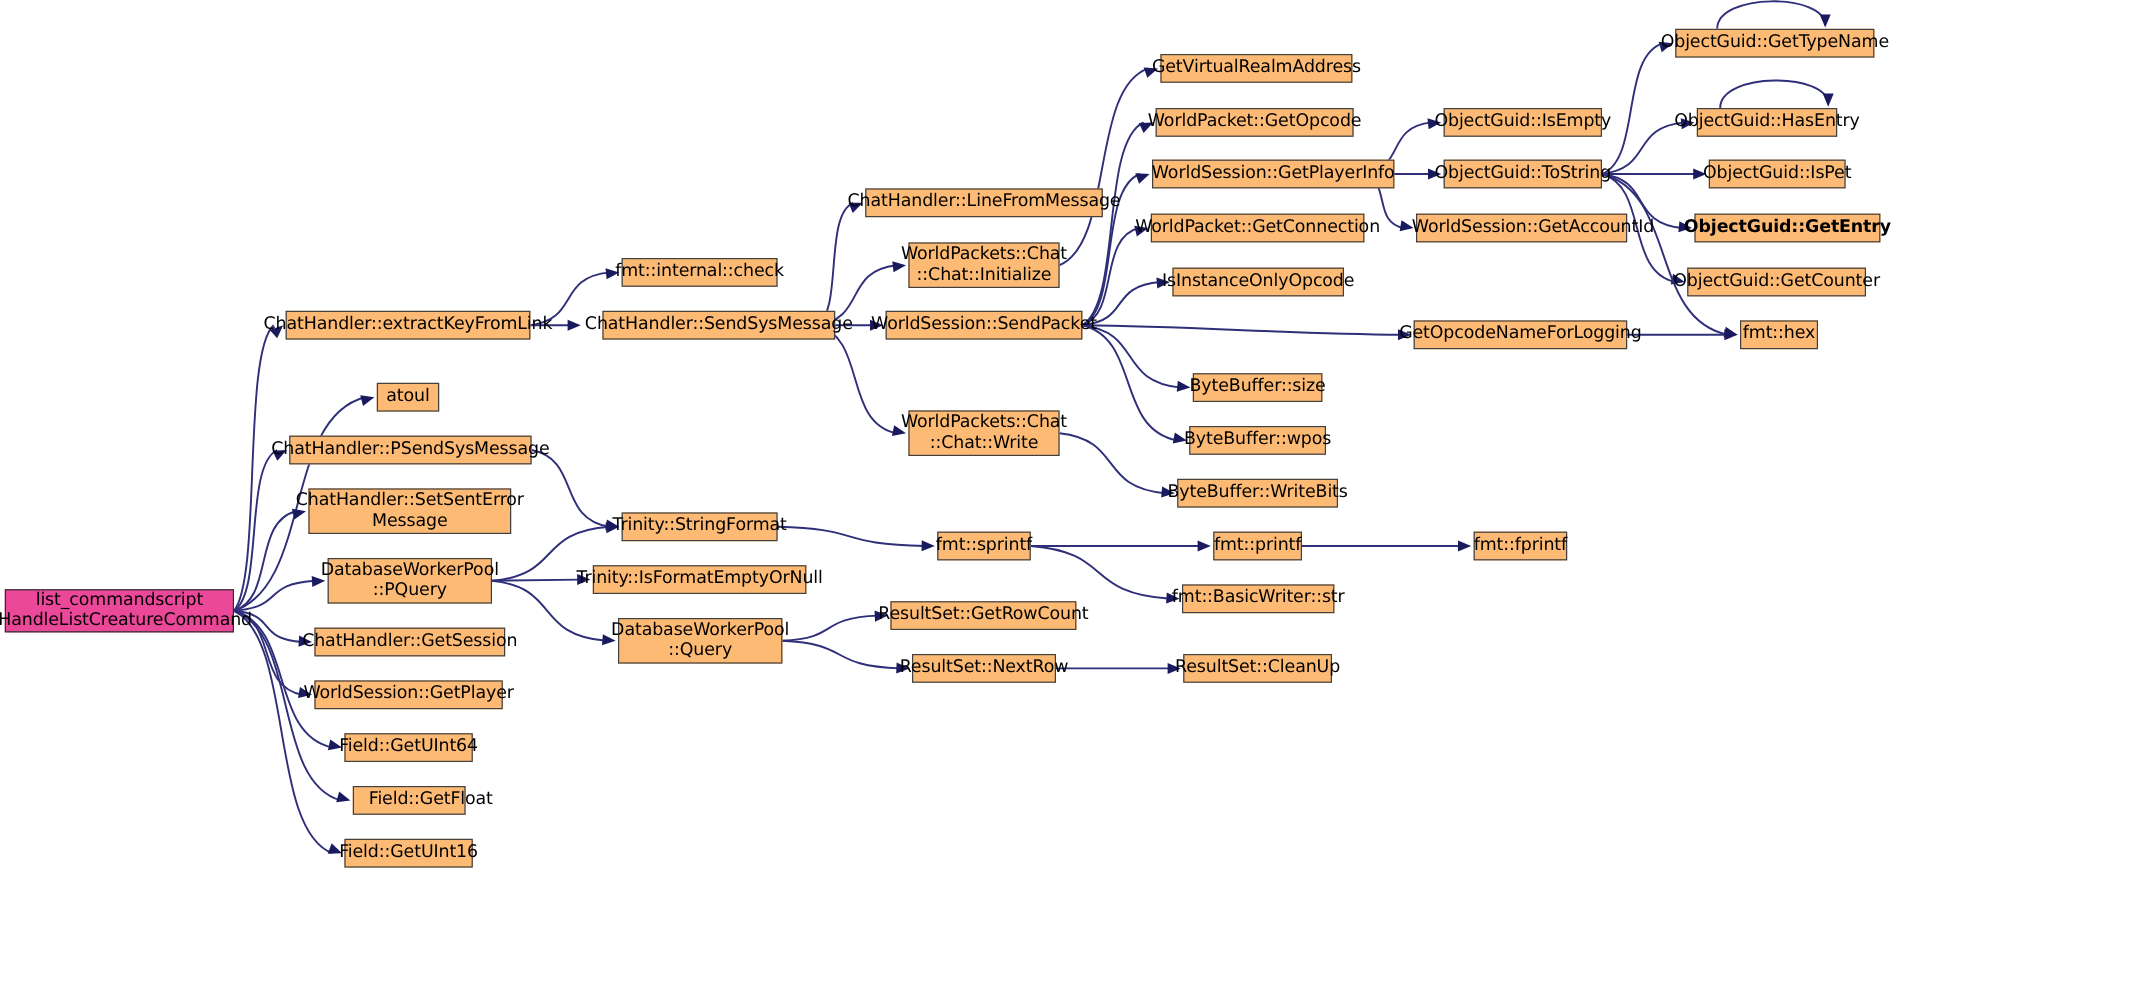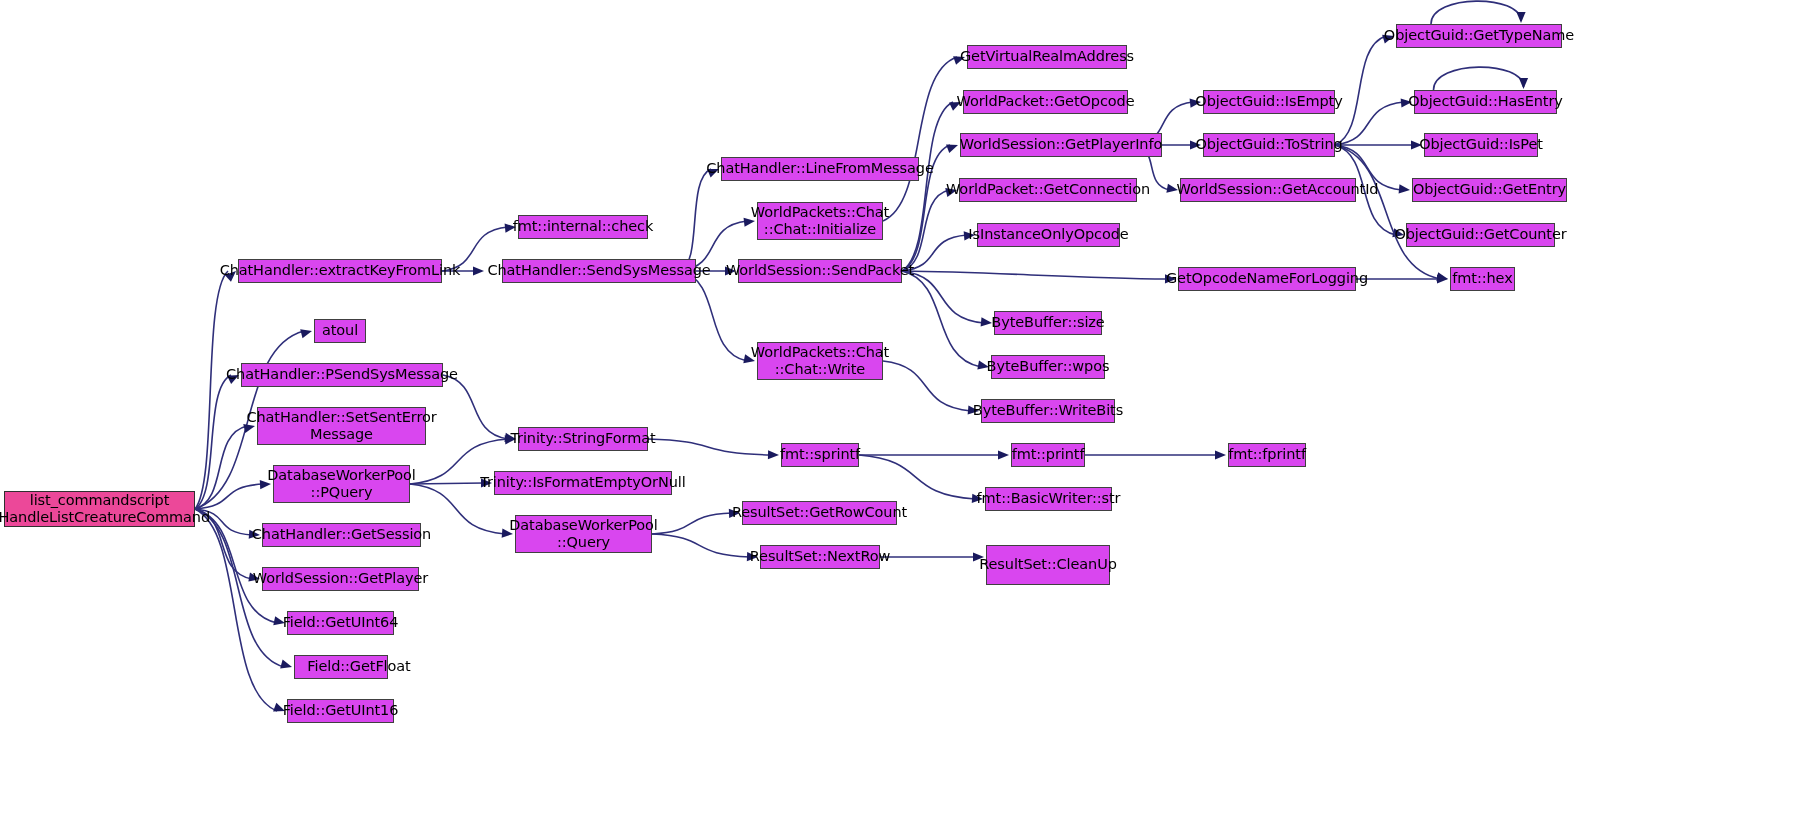--- a/index.html
+++ b/index.html
@@ -29,21 +29,21 @@
     stroke-width: 1.6;
   }
   .arrowhead {
     fill: #1a1a5e;
     stroke: none;
   }
   .node {
     position: absolute;
     box-sizing: border-box;
     border: 1.3px solid #404040;
-    background: #d946ef;
+    background: #fdba74;
     color: #000000;
     display: flex;
     align-items: center;
     justify-content: center;
     text-align: center;
     font-size: 14.5px;
     line-height: 1.18;
     letter-spacing: -0.1px;
     white-space: pre-line;
     z-index: 2;
@@ -187,25 +187,25 @@
     <div class="node" style="left: 967px; top: 45px; width: 160px; height: 24px;">GetVirtualRealmAddress</div>
     <div class="node" style="left: 963px; top: 90px; width: 165px; height: 24px;">WorldPacket::GetOpcode</div>
     <div class="node" style="left: 960px; top: 133px; width: 202px; height: 24px;">WorldSession::GetPlayerInfo</div>
     <div class="node" style="left: 959px; top: 178px; width: 178px; height: 24px;">WorldPacket::GetConnection</div>
     <div class="node" style="left: 977px; top: 223px; width: 143px; height: 24px;">IsInstanceOnlyOpcode</div>
     <div class="node" style="left: 994px; top: 311px; width: 108px; height: 24px;">ByteBuffer::size</div>
     <div class="node" style="left: 991px; top: 355px; width: 114px; height: 24px;">ByteBuffer::wpos</div>
     <div class="node" style="left: 981px; top: 399px; width: 134px; height: 24px;">ByteBuffer::WriteBits</div>
     <div class="node" style="left: 1011px; top: 443px; width: 74px; height: 24px;">fmt::printf</div>
     <div class="node" style="left: 985px; top: 487px; width: 127px; height: 24px;">fmt::BasicWriter::str</div>
-    <div class="node" style="left: 986px; top: 545px; width: 124px; height: 40px; text-align: right;">ResultSet::CleanUp</div>
+    <div class="node" style="left: 986px; top: 545px; width: 124px; height: 24px; text-align: right;">ResultSet::CleanUp</div>
     <div class="node" style="left: 1203px; top: 90px; width: 132px; height: 24px;">ObjectGuid::IsEmpty</div>
     <div class="node" style="left: 1203px; top: 133px; width: 132px; height: 24px;">ObjectGuid::ToString</div>
     <div class="node" style="left: 1180px; top: 178px; width: 176px; height: 24px; padding-left: 19px;">WorldSession::GetAccountId</div>
     <div class="node" style="left: 1178px; top: 267px; width: 178px; height: 24px;">GetOpcodeNameForLogging</div>
     <div class="node" style="left: 1228px; top: 443px; width: 78px; height: 24px;">fmt::fprintf</div>
     <div class="node" style="left: 1396px; top: 24px; width: 166px; height: 24px;">ObjectGuid::GetTypeName</div>
-    <div class="node" style="left: 1414px; top: 90px; width: 143px; height: 24px;">ObjectGuid::HasEntry</div>
+    <div class="node" style="left: 1414px; top: 90px; width: 117px; height: 24px;">ObjectGuid::HasEntry</div>
     <div class="node" style="left: 1424px; top: 133px; width: 114px; height: 24px;">ObjectGuid::IsPet</div>
-    <div class="node" style="left: 1412px; top: 178px; width: 155px; height: 24px;">ObjectGuid::GetEntry</div>
+    <div class="node" style="left: 1412px; top: 178px; width: 155px; height: 24px; font-weight: bold;">ObjectGuid::GetEntry</div>
     <div class="node" style="left: 1406px; top: 223px; width: 149px; height: 24px;">ObjectGuid::GetCounter</div>
     <div class="node" style="left: 1450px; top: 267px; width: 65px; height: 24px;">fmt::hex</div>
   </div>
 
 </body></html>

